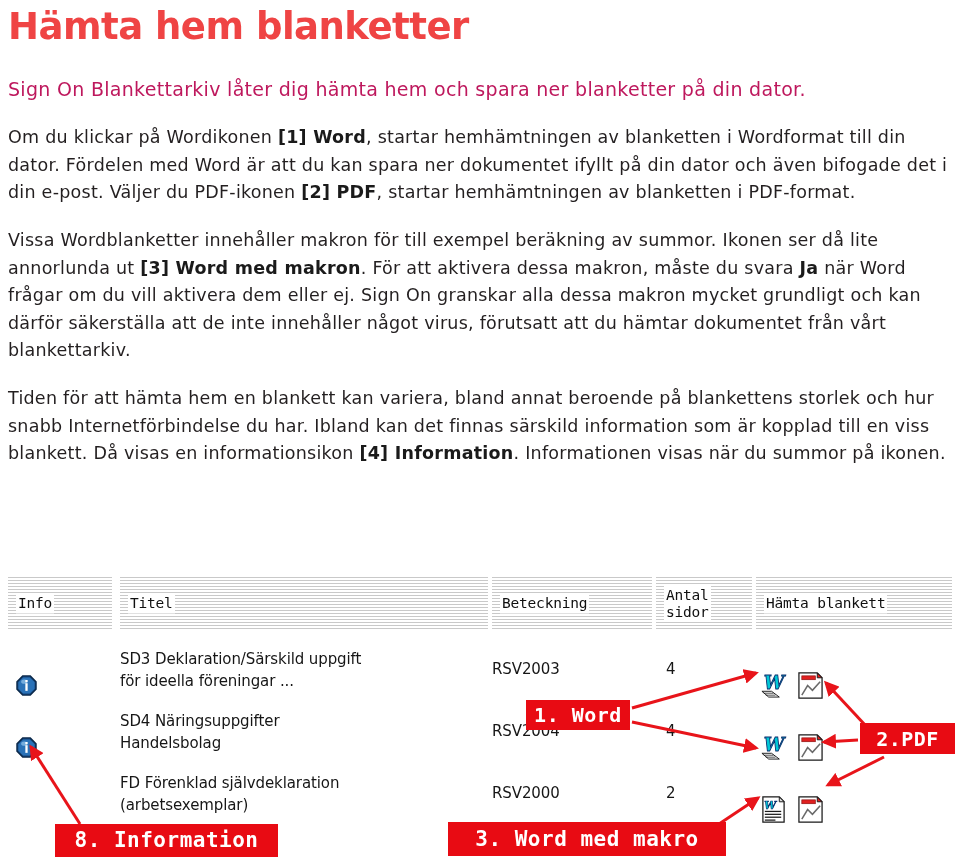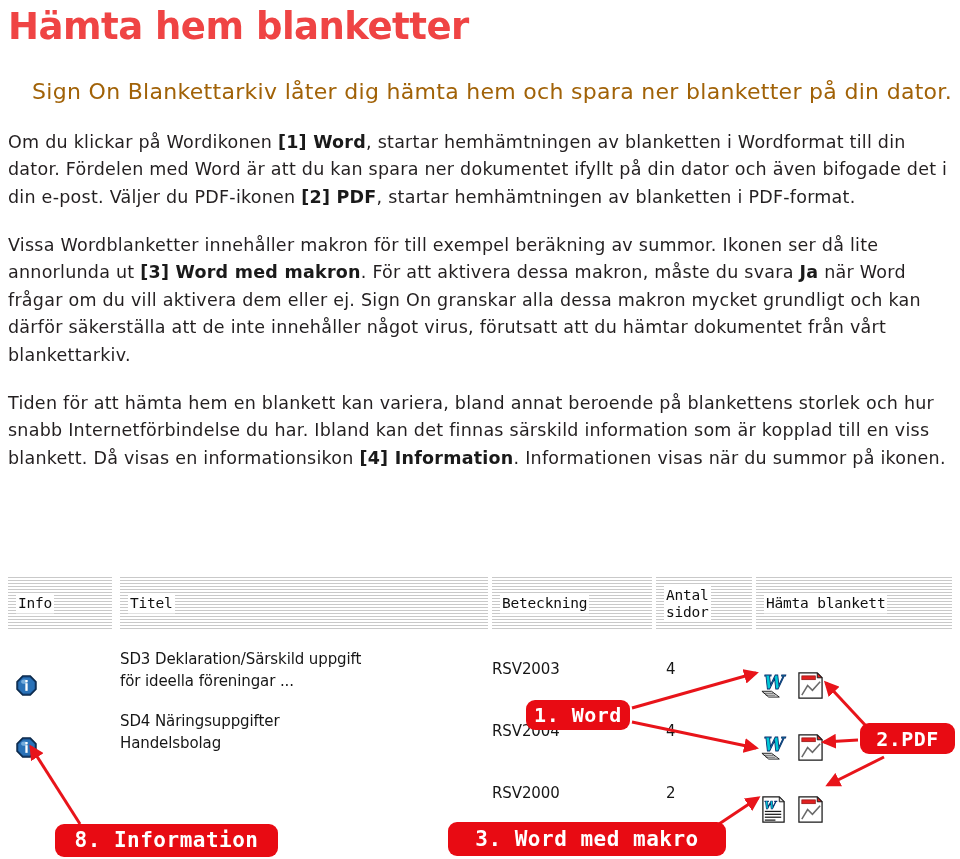--- a/index.html
+++ b/index.html
@@ -26,26 +26,25 @@
     font-family: "DejaVu Sans", sans-serif;
     font-size: 37px;
     font-weight: bold;
     color: #ef4444;
     letter-spacing: -0.5px;
     margin: 0;
     padding: 6px 0 4px 0;
     line-height: 1.15;
   }
   .lede {
-    font-size: 22px;
-    color: #a16207;
+    font-size: 19px;
+    color: #be185d;
     line-height: 1.55;
     margin: 22px 0 0 0;
     letter-spacing: 0.3px;
-    text-align: right;
   }
   .para {
     font-size: 17.5px;
     color: #231f20;
     line-height: 1.58;
     margin: 20px 0 0 0;
     letter-spacing: 0.25px;
     text-align: left;
   }
   .para b, .lede b { font-weight: bold; color: #1a1a1a; }
@@ -138,21 +137,20 @@
     background: #e80b13;
     color: #ffffff;
     font-family: "DejaVu Sans Mono", monospace;
     font-weight: bold;
     letter-spacing: 0.5px;
     line-height: 1;
     display: flex;
     align-items: center;
     justify-content: center;
     z-index: 6;
-    border-radius: 9px;
   }
   .co-word { left: 526px; top: 700px; width: 104px;  height: 30px; font-size: 20px; }
   .co-pdf  { left: 860px; top: 723px; width: 95px;   height: 31px; font-size: 20px; }
   .co-info { left: 55px;  top: 824px; width: 223px;  height: 33px; font-size: 21px; }
   .co-makro{ left: 448px; top: 822px; width: 278px;  height: 34px; font-size: 21px; }
 
   .arrow-layer {
     position: absolute;
     left: 0; top: 0;
     width: 960px; height: 859px;
@@ -255,20 +253,22 @@
             <polygon points="21,2 26,7 21,7" fill="#e02020" stroke="#1a1a1a" stroke-width="1"></polygon>
             <rect x="5" y="5" width="14" height="4" fill="#e02020" stroke="#8a1010" stroke-width="0.7"></rect>
             <polyline points="5,25 11,15 16,20 24,11" fill="none" stroke="#6a6a6a" stroke-width="1.6"></polyline>
           </svg>
         </div>
       </div>
     </div>
 
     <div class="trow">
       <div class="cell c-info"></div>
+      <div class="cell c-titel">FD Förenklad självdeklaration
+(arbetsexemplar)</div>
       <div class="cell c-beteck">RSV2000</div>
       <div class="cell c-antal">2</div>
       <div class="cell c-dl">
         <div class="dlicons">
           <svg class="dlicon" viewBox="0 0 28 30">
             <polygon points="3,2 20,2 25,7 25,28 3,28" fill="#ffffff" stroke="#1a1a1a" stroke-width="1.3"></polygon>
             <polygon points="20,2 25,7 20,7" fill="#dcdcdc" stroke="#1a1a1a" stroke-width="1"></polygon>
             <text x="4.5" y="14" font-family="DejaVu Serif, serif" font-size="11" font-weight="bold" font-style="italic" fill="#00c8d7" stroke="#0d2f6e" stroke-width="0.7">W</text>
             <line x1="5" y1="17" x2="22" y2="17" stroke="#1a1a1a" stroke-width="1.3"></line>
             <line x1="5" y1="20" x2="22" y2="20" stroke="#1a1a1a" stroke-width="1.3"></line>

